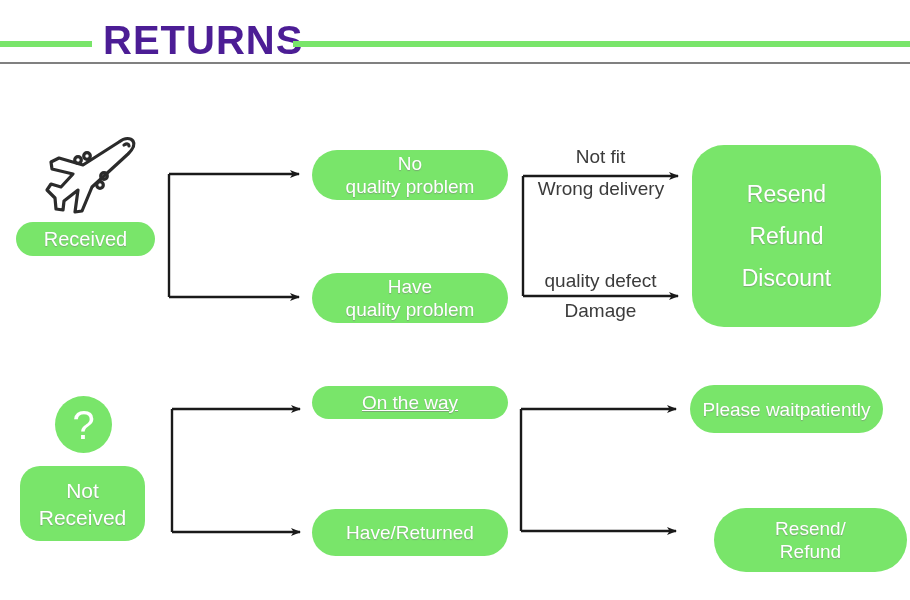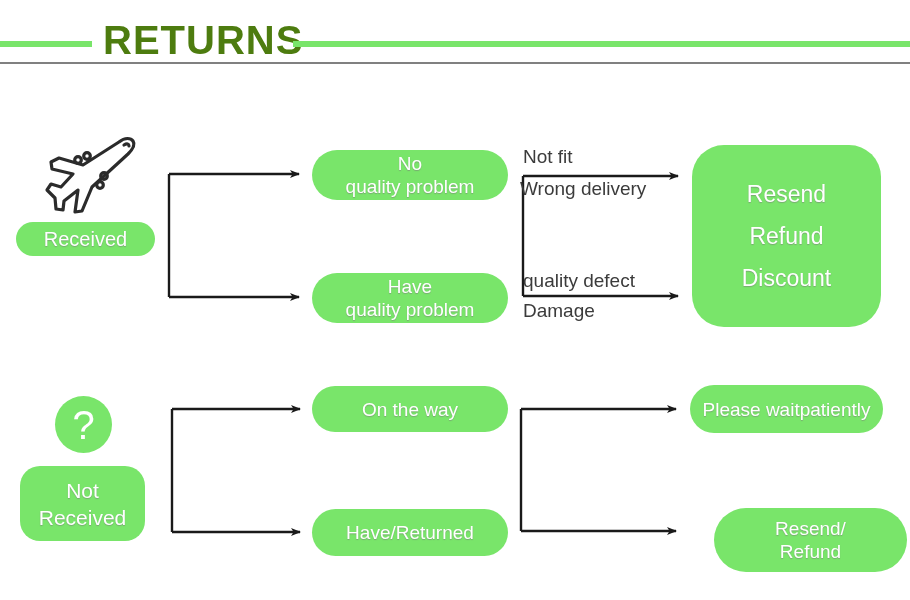--- a/index.html
+++ b/index.html
@@ -35,21 +35,21 @@
     height: 6px;
     background: #79e56a;
   }
   .hdr-title {
     position: absolute;
     left: 103px;
     top: 18px;
     font-size: 40px;
     font-weight: bold;
     letter-spacing: 1px;
-    color: #4d7c0f;
+    color: #4c1d95;
     line-height: 44px;
     white-space: nowrap;
   }
   .hdr-baseline {
     position: absolute;
     left: 0px;
     top: 62px;
     width: 910px;
     height: 2px;
     background: #808080;
@@ -115,20 +115,21 @@
     height: 90px;
   }
 
   
   .conn-label {
     position: absolute;
     color: #3b3b3b;
     font-size: 19px;
     line-height: 22px;
     white-space: nowrap;
+    text-align: center;
   }
 
   svg.overlay {
     position: absolute;
     left: 0;
     top: 0;
     width: 910px;
     height: 600px;
     pointer-events: none;
   }
@@ -212,21 +213,21 @@
     <span>Discount</span>
   </div>
 
   <div class="qcircle">?</div>
 
   <div class="rrect" style="left:20px; top:466px; width:125px; height:75px; border-radius:20px; font-size:21px; line-height:27px;">
     <span>Not</span>
     <span>Received</span>
   </div>
 
-  <div class="pill" style="left:312px; top:386px; width:196px; height:46px;">On the way</div>
+  <div class="pill" style="left:312px; top:386px; width:196px; height:33px;text-decoration:underline;">On the way</div>
 
   <div class="pill" style="left:312px; top:509px; width:196px; height:47px;">Have/Returned</div>
 
   <div class="pill" style="left:690px; top:385px; width:193px; height:48px; flex-direction:row;">
     <span>Please wait</span>
     <span>patiently</span>
   </div>
 
   <div class="pill" style="left:714px; top:508px; width:193px; height:64px; flex-direction:column;">
     <span>Resend/</span>

